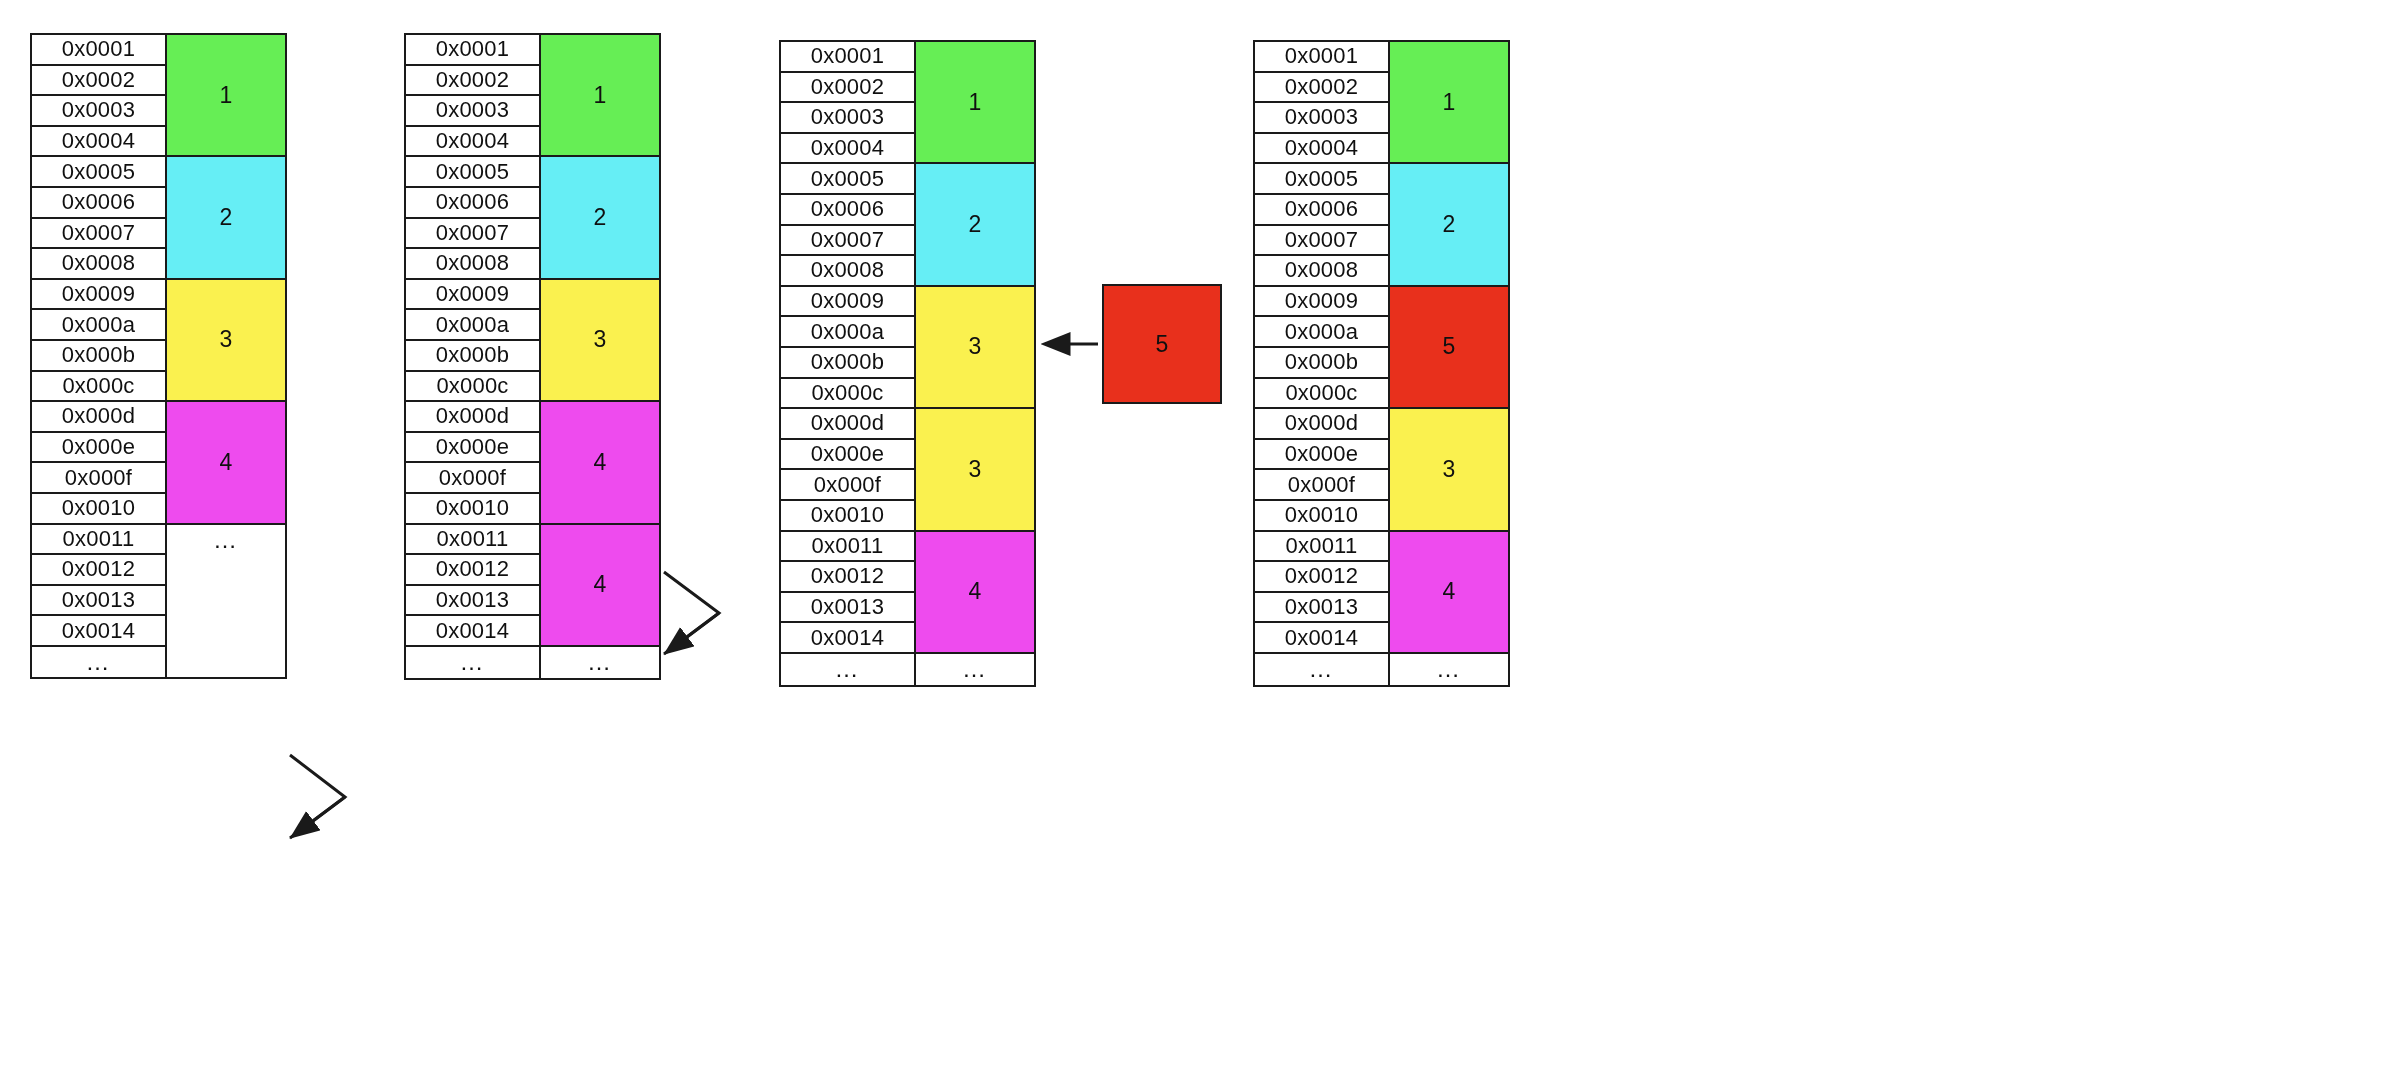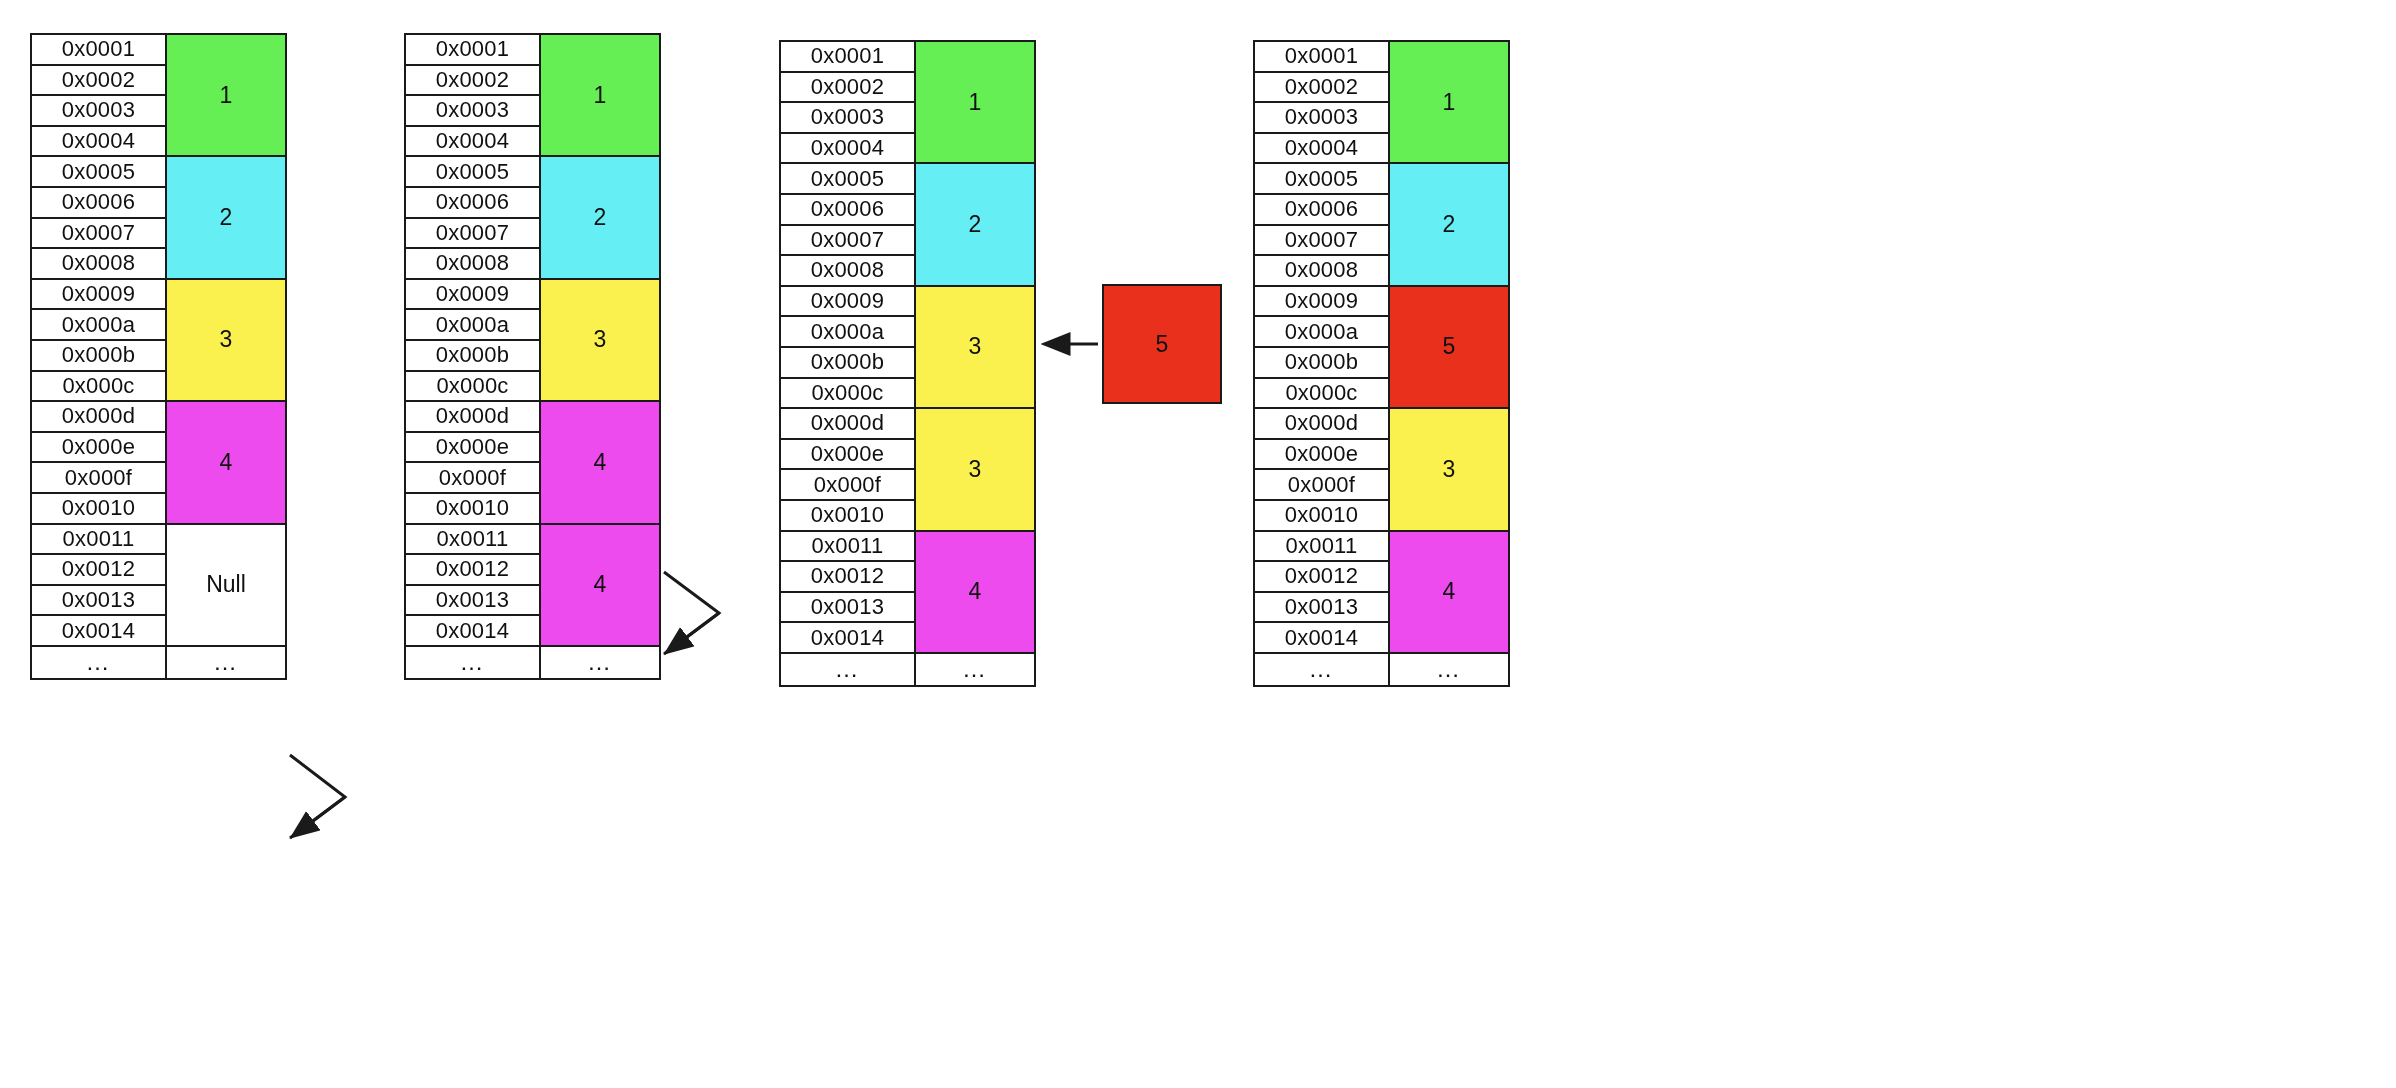--- a/index.html
+++ b/index.html
@@ -128,21 +128,20 @@
         <div class="addr-cell" style="height: 30.6px;">0x0012</div>
         <div class="addr-cell" style="height: 30.6px;">0x0013</div>
         <div class="addr-cell" style="height: 30.6px;">0x0014</div>
         <div class="addr-cell ellipsis-row" style="height: 30.6px;">…</div>
       </div>
       <div class="val-col" style="width: 119px;">
         <div class="val-cell" style="height: 122.4px; background: rgb(102, 238, 85);">1</div>
         <div class="val-cell" style="height: 122.4px; background: rgb(102, 238, 245);">2</div>
         <div class="val-cell" style="height: 122.4px; background: rgb(250, 241, 79);">3</div>
         <div class="val-cell" style="height: 122.4px; background: rgb(238, 75, 238);">4</div>
-        <div class="val-cell" style="height: 122.4px; background: rgb(255, 255, 255);">Null</div>
         <div class="val-cell ellipsis-row" style="height: 30.6px; background: rgb(255, 255, 255);">…</div>
       </div>
     </div>
     <div class="mem-table" style="left: 404px; top: 33px; width: 257px;">
       <div class="addr-col" style="width: 136px;">
         <div class="addr-cell" style="height: 30.6px;">0x0001</div>
         <div class="addr-cell" style="height: 30.6px;">0x0002</div>
         <div class="addr-cell" style="height: 30.6px;">0x0003</div>
         <div class="addr-cell" style="height: 30.6px;">0x0004</div>
         <div class="addr-cell" style="height: 30.6px;">0x0005</div>

